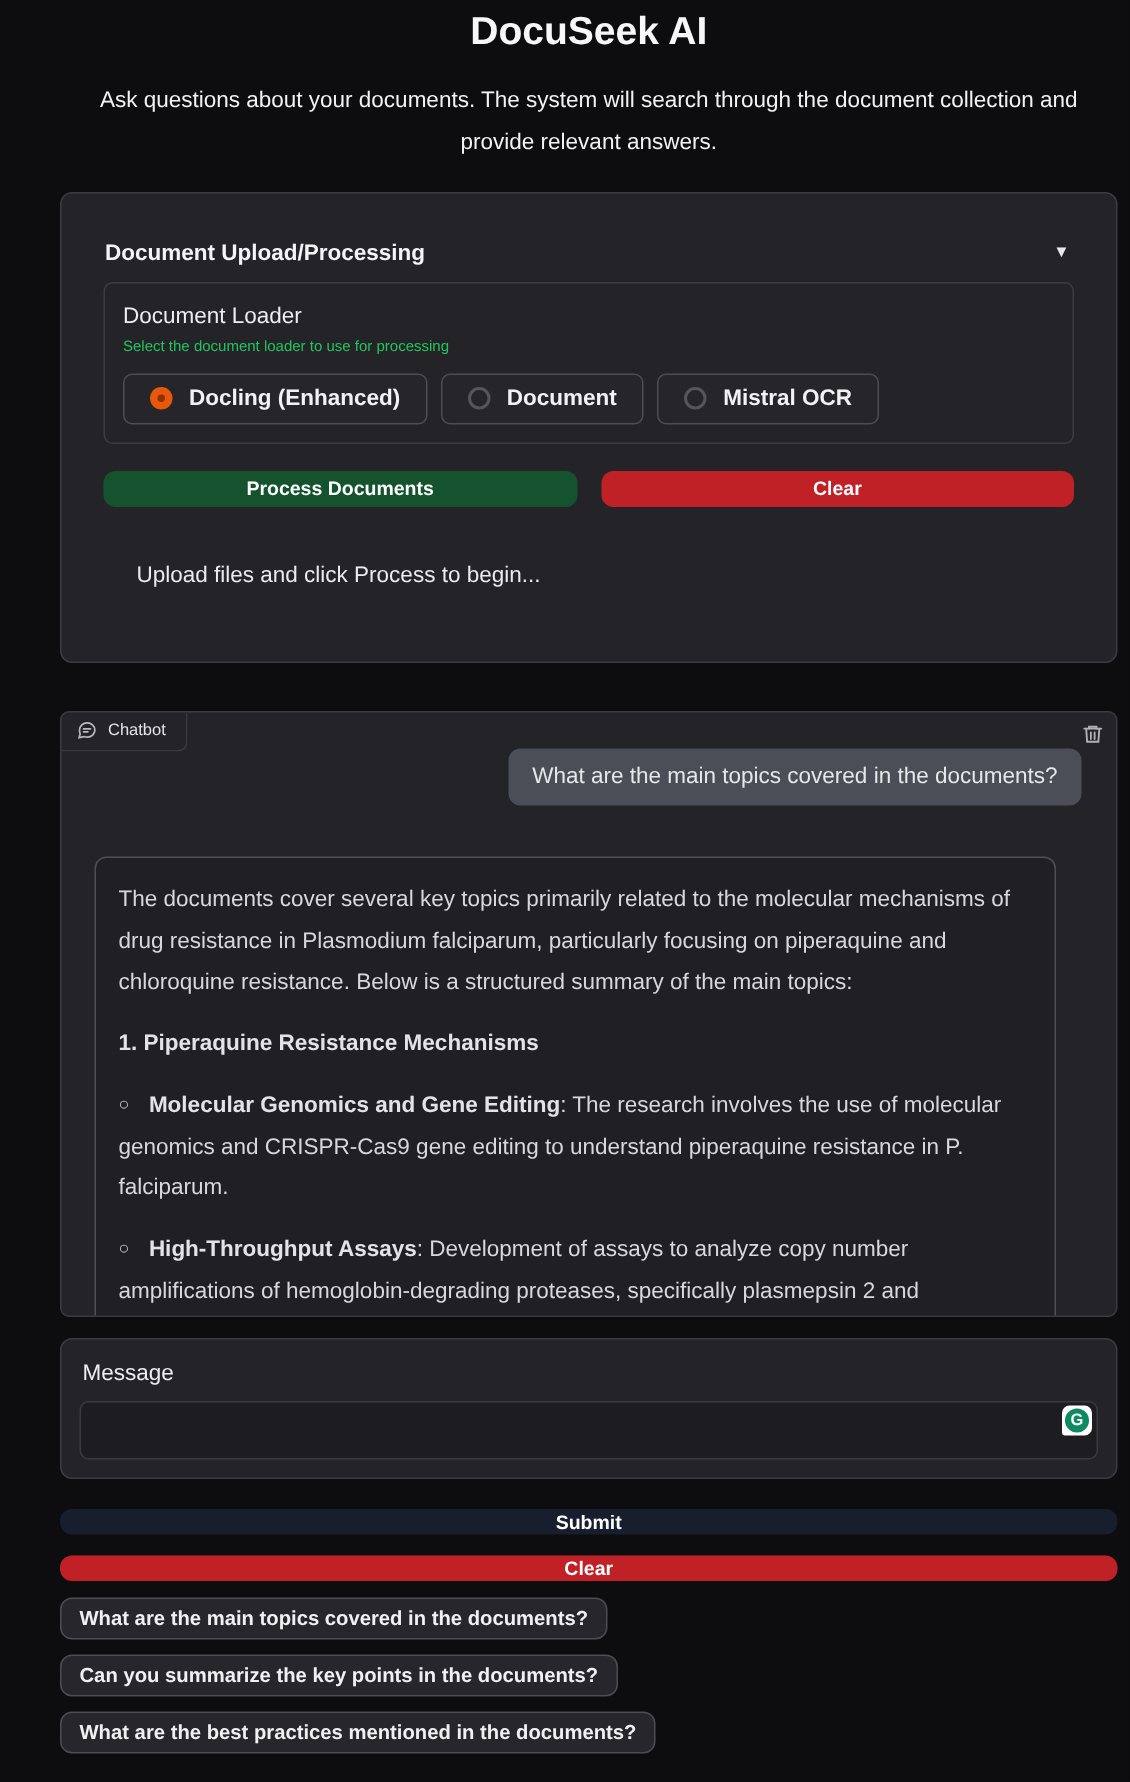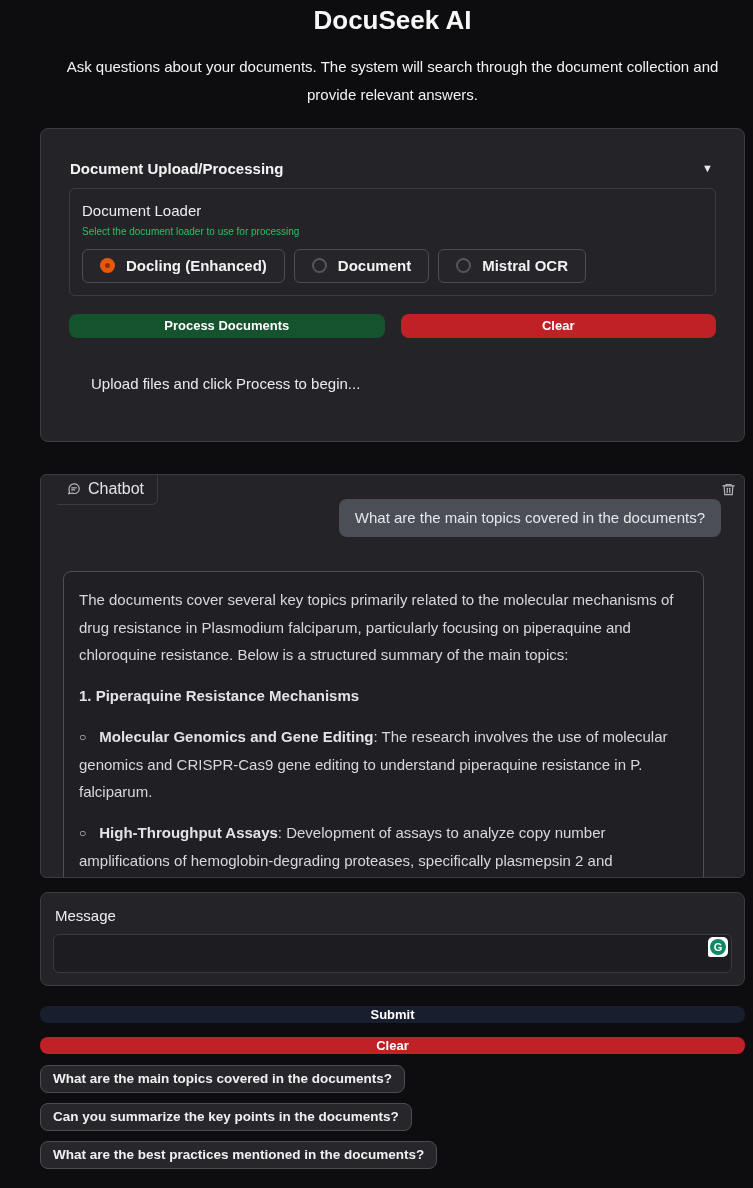--- a/index.html
+++ b/index.html
@@ -81,26 +81,26 @@
 
   .status { font-size: 15px; color: #ebebee; margin: 37px 0 21px 22px; }
 
   
   .chat-panel {
     margin-top: 32px; height: 404px;
     position: relative; overflow: hidden; border-radius: 6px;
     padding: 0;
   }
   .chat-tab {
-    position: absolute; top: 0; left: 16px; z-index: 2;
+    position: absolute; top: 0; left: 0; z-index: 2;
     display: flex; align-items: center; gap: 7px;
     padding: 5px 13px 6px 10px;
     border-right: 1px solid #3b3b42; border-bottom: 1px solid #3b3b42;
     border-bottom-right-radius: 6px;
-    font-size: 16px; color: #e4e4e8;
+    font-size: 11px; color: #e4e4e8;
   }
   .trash-btn {
     position: absolute; top: 4px; right: 5px; z-index: 2;
     background: none; border: none; padding: 3px; cursor: pointer;
     border-radius: 4px;
   }
   .chat-scroll {
     height: 100%; overflow: hidden;
     padding: 24px 23px 0 22px;
   }

